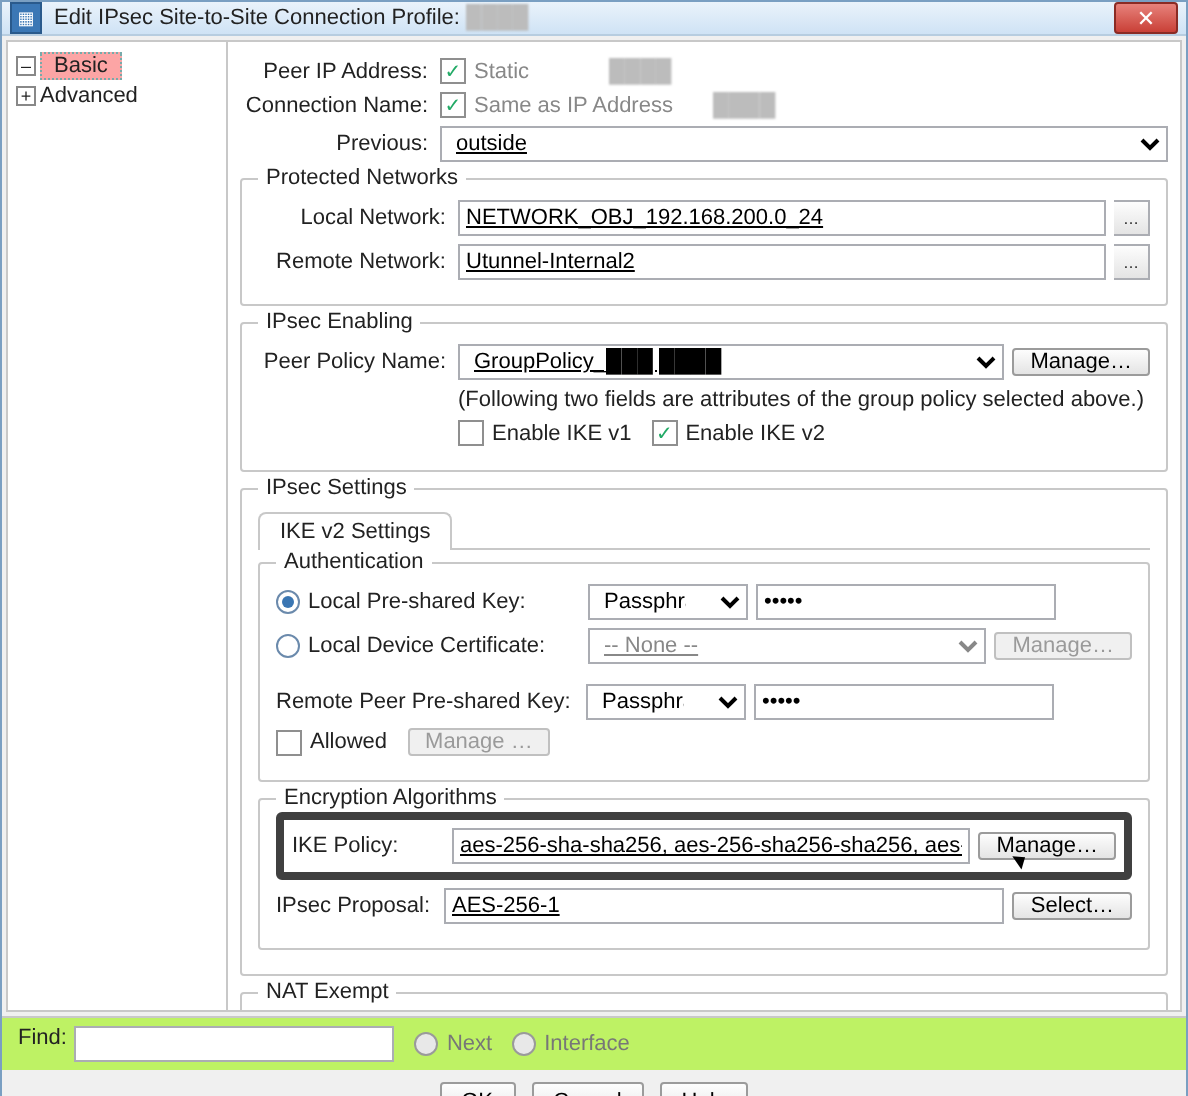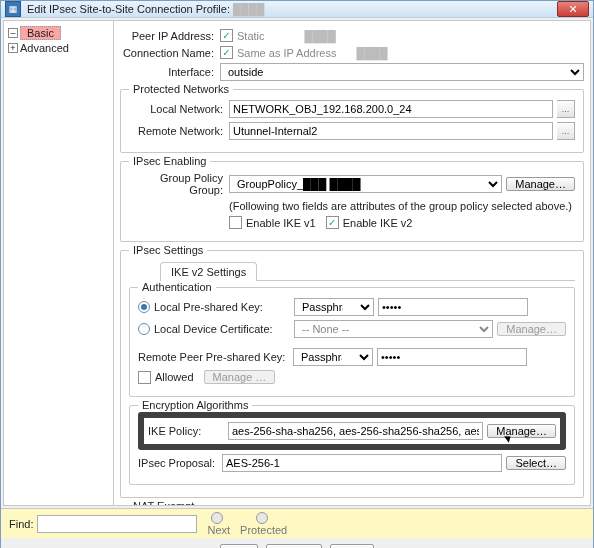--- a/index.html
+++ b/index.html
@@ -13,38 +13,38 @@
   .body { flex: 1; display: flex; border: 1px solid #c8c8c8; margin: 2px; background: #fff; height: 486px; }
   .tree { width: 110px; border-right: 1px solid #c8c8c8; padding: 4px 2px; background: #fff; }
   .tree-item { display: flex; align-items: center; padding: 1px 2px; }
   .tree-toggle { width: 10px; height: 10px; border: 1px solid #888; display: flex; align-items: center; justify-content: center; font-size: 9px; margin-right: 2px; cursor: default; background:#fff;}
   .tree-item.selected span.label { background: #fca5a5; border: 1px dotted #7aa; padding: 0 6px; }
   .content { flex: 1; overflow: auto; padding: 4px 6px; }
   .row { display: flex; align-items: center; margin: 4px 0; }
   .lbl { width: 100px; text-align: right; padding-right: 6px; color: #222; }
   input[type=text], select { height: 18px; border: 1px solid #abadb3; background: #fff; padding: 1px 3px; font: inherit; }
   select { padding-right: 14px; }
-  .wide { flex: 1; }
+  .wide { flex: 1; text-decoration: underline; }
   .chk { width: 13px; height: 13px; border: 1px solid #8f8f8f; background: #fff; display: inline-flex; align-items: center; justify-content: center; margin-right: 4px; font-size: 10px; color: #2a6; }
   .chk.off { color: transparent; }
   .grey { color: #888; }
   .fieldset { border: 1px solid #c8c8c8; margin: 8px 0 4px 0; padding: 6px 8px 8px 8px; position: relative; border-radius: 2px; }
   .fieldset > .legend { position: absolute; top: -7px; left: 8px; background: #fff; padding: 0 4px; font-size: 11px; color: #222; }
   .btn { height: 20px; padding: 0 10px; background: linear-gradient(#fdfdfd,#e4e4e4); border: 1px solid #9b9b9b; border-radius: 2px; font: inherit; cursor: default; }
   .btn.small { height: 14px; padding: 0 8px; }
   .btn.disabled { color: #9a9a9a; border-color: #c0c0c0; background: #f0f0f0; }
   .radio { width: 12px; height: 12px; border: 1px solid #6b8aac; border-radius: 50%; display: inline-flex; align-items: center; justify-content: center; margin-right: 4px; background:#fff; }
   .radio .dot { width: 6px; height: 6px; border-radius: 50%; background: #3a76b3; }
-  .tabbar { display: flex; border-bottom: 1px solid #c8c8c8; margin-top: 4px; margin-left: 31px; }
+  .tabbar { display: flex; border-bottom: 1px solid #c8c8c8; margin-top: 4px; }
   .tab { padding: 3px 10px; border: 1px solid #c8c8c8; border-bottom: none; border-top-left-radius: 4px; border-top-right-radius: 4px; background: #fff; position: relative; top: 1px; }
-  .hl { border: 6px solid #404040; padding: 4px; border-radius: 3px; }
-  .footer { display: flex; align-items: center; padding: 4px 8px; border-top: 1px solid #c8c8c8; background: #fef9c3; height: 30px; }
+  .hl { border: 4px solid #404040; padding: 4px; border-radius: 3px; }
+  .footer { display: flex; padding: 4px 8px; border-top: 1px solid #c8c8c8; background: #bef264; height: 30px; }
   .footer .find-lbl { margin-right: 4px; }
   .footer input { width: 160px; }
-  .navbtn { display: flex; align-items: center; margin-left: 10px; color: #777; flex-direction: column; }
+  .navbtn { display: flex; align-items: center; margin-left: 10px; color: #777; }
   .navbtn .circle { width: 12px; height: 12px; border: 1px solid #9a9a9a; border-radius: 50%; background: #e8e8e8; margin-right: 4px; }
   .bottom-buttons { display: flex; justify-content: center; padding: 6px 0 8px 0; gap: 8px; background: #f0f0f0; }
   .dd { width: 18px; height: 18px; border: 1px solid #abadb3; border-left: none; display: inline-flex; align-items: center; justify-content: center; background: linear-gradient(#fdfdfd,#e4e4e4); font-size: 8px; }
   .blur { color: #bcbcbc; filter: blur(0.6px); }
   .ml { margin-left: 4px; }
   .cursor { position: relative; }
   .cursor::after { content: ""; position: absolute; left: 18px; top: 9px; width: 0; height: 0; border-left: 5px solid #000; border-top: 4px solid transparent; border-bottom: 4px solid transparent; transform: rotate(-35deg); }
 </style>
 </head>
 <body>
@@ -82,42 +82,42 @@
       </div>
 
       <div class="row">
         <div class="lbl">Connection Name:</div>
         <span class="chk">✓</span>
         <span class="grey">Same as IP Address</span>
         <span class="blur" style="margin-left:20px;">████</span>
       </div>
 
       <div class="row">
-        <div class="lbl">Interface:</div>
+        <div class="lbl">Previous:</div>
         <select class="wide"><option>outside</option></select>
       </div>
 
       <div class="fieldset">
         <div class="legend">Protected Networks</div>
         <div class="row">
           <div class="lbl">Local Network:</div>
           <input type="text" class="wide" value="NETWORK_OBJ_192.168.200.0_24" style="">
           <span class="dd ml">…</span>
         </div>
         <div class="row">
           <div class="lbl">Remote Network:</div>
           <input type="text" class="wide" value="Utunnel-Internal2" style="">
           <span class="dd ml">…</span>
         </div>
       </div>
 
       <div class="fieldset">
         <div class="legend">IPsec Enabling</div>
         <div class="row">
-          <div class="lbl">Group Policy Group:</div>
+          <div class="lbl">Peer Policy Name:</div>
           <select class="wide"><option>GroupPolicy_███ ████</option></select>
           <button class="btn small ml">Manage…</button>
         </div>
         <div class="row">
           <div class="lbl"></div>
           <span>(Following two fields are attributes of the group policy selected above.)</span>
         </div>
         <div class="row">
           <div class="lbl"></div>
           <span class="chk off">✓</span>
@@ -189,21 +189,21 @@
 
   <div class="footer">
     <span class="find-lbl">Find:</span>
     <input type="text" style="">
     <div class="navbtn">
         <span class="circle"></span>
         <span>Next</span>
       </div>
     <div class="navbtn">
         <span class="circle"></span>
-        <span>Protected</span>
+        <span>Interface</span>
       </div>
   </div>
 
   <div class="bottom-buttons">
     <button class="btn">OK</button>
     <button class="btn">Cancel</button>
     <button class="btn">Help</button>
   </div>
 </div>
 

